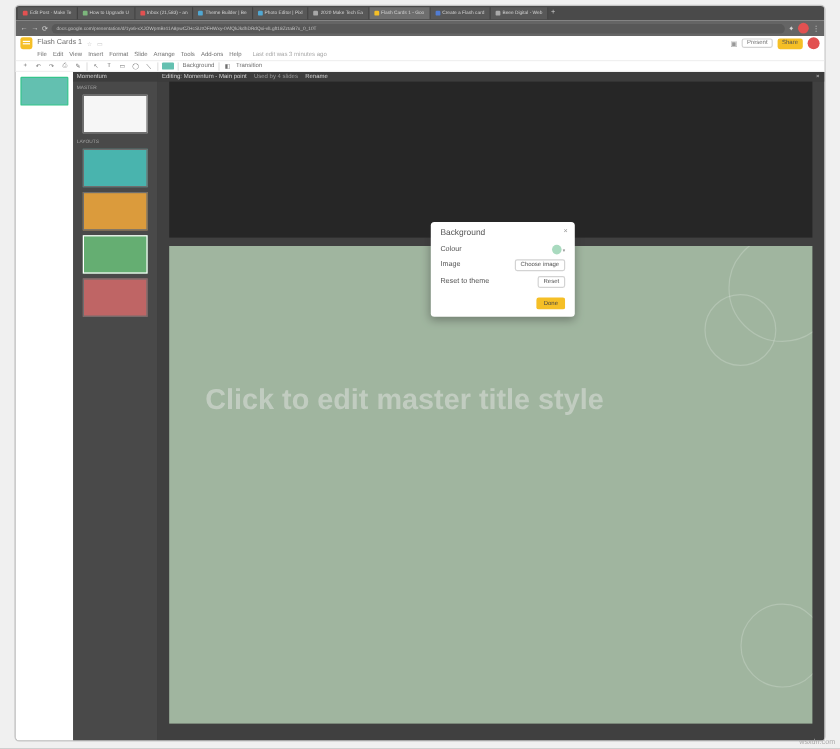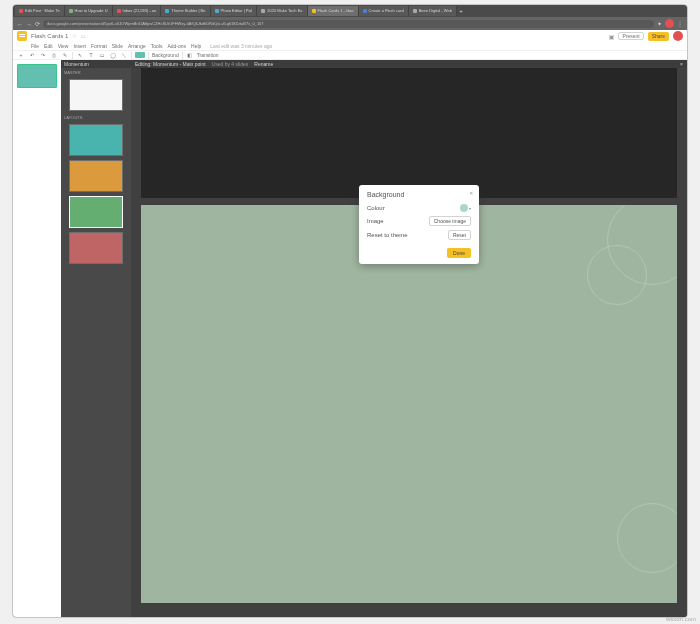--- a/index.html
+++ b/index.html
@@ -151,20 +151,21 @@
         <span style="color:#888">Used by 4 slides</span>
         <span>Rename</span>
         <span style="flex:1"></span>
         <span>×</span>
       </div>
       <div class="film"></div>
       <div class="slide">
         <div class="circle" style="width:90px;height:90px;right:-20px;top:-10px"></div>
         <div class="circle" style="width:60px;height:60px;right:30px;top:40px"></div>
         <div class="circle" style="width:70px;height:70px;right:-10px;bottom:30px"></div>
+        <div class="slide-txt">Click to edit master title style</div>
       </div>
 
       <div class="dialog">
         <span class="dlg-close">×</span>
         <h4>Background</h4>
         <div class="row">
           <span>Colour</span>
           <span><span class="swatch"></span><span class="tri">▾</span></span>
         </div>
         <div class="row">

